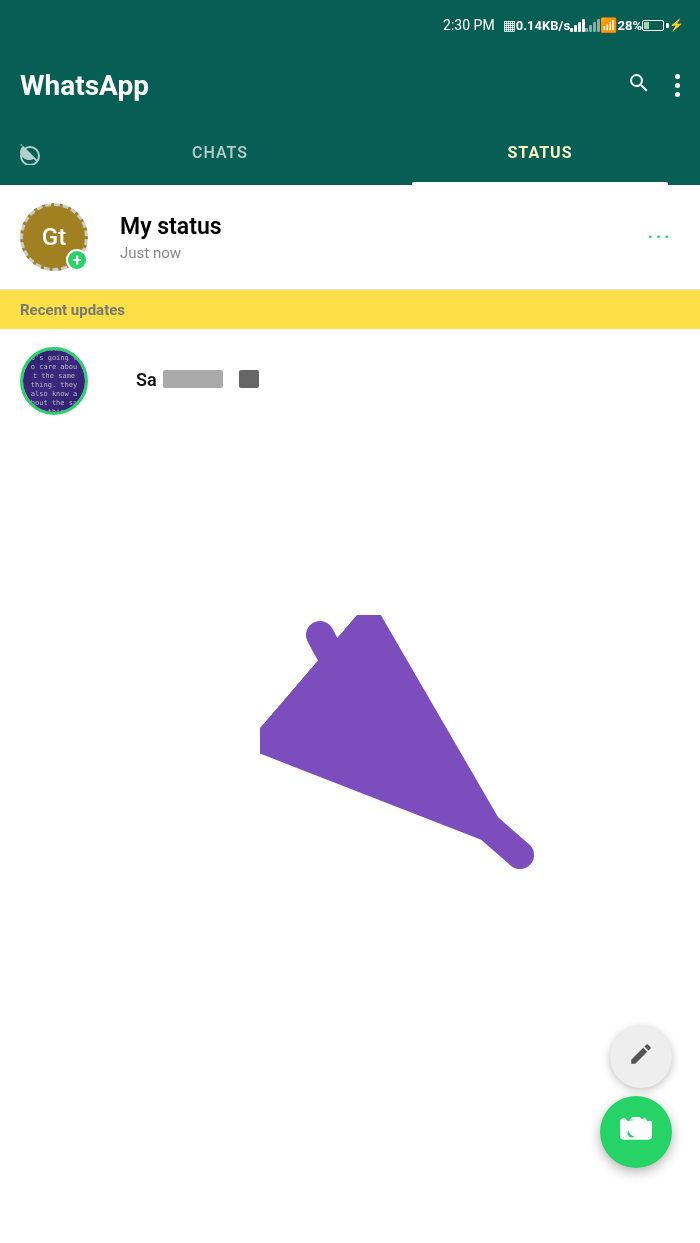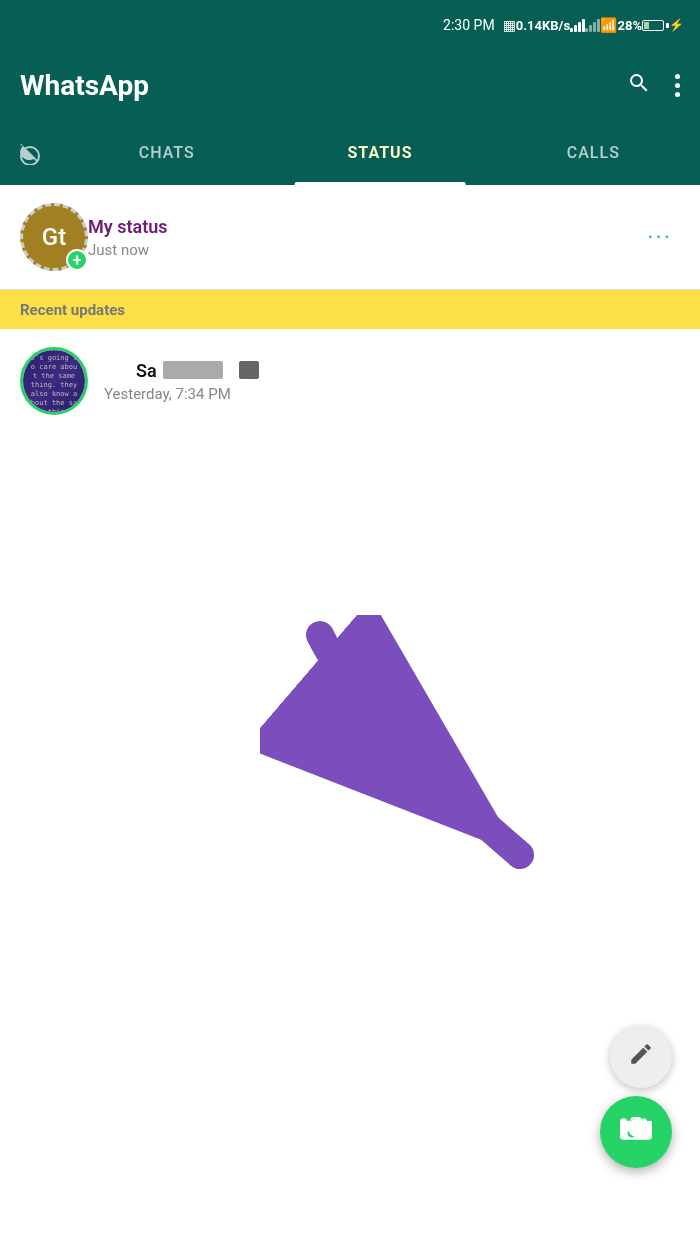--- a/index.html
+++ b/index.html
@@ -156,21 +156,21 @@
       min-height: calc(1243px - 185px);
       position: relative;
     }
 
     
     .my-status-row {
       background: white;
       padding: 18px 20px;
       display: flex;
       align-items: center;
-      gap: 0;
+      gap: 32px;
       border-bottom: 1px solid #e0e0e0;
     }
     .avatar-container {
       position: relative;
       width: 68px;
       height: 68px;
       flex-shrink: 0;
     }
     .avatar-circle {
       width: 68px;
@@ -198,23 +198,23 @@
       justify-content: center;
       color: white;
       font-size: 16px;
       font-weight: bold;
       border: 2px solid white;
     }
     .status-info {
       flex: 1;
     }
     .status-name {
-      font-size: 18px;
+      font-size: 23px;
       font-weight: 600;
-      color: #701a75;
+      color: #000000;
       margin-bottom: 4px;
     }
     .status-time {
       font-size: 15px;
       color: #888;
     }
     .more-btn {
       color: #25d366;
       font-size: 24px;
       letter-spacing: 2px;
@@ -425,23 +425,20 @@
     <svg width="24" height="24" viewBox="0 0 24 24" fill="rgba(255,255,255,0.7)">
       <path d="M12 15.2A3.2 3.2 0 118.8 12 3.2 3.2 0 0112 15.2m0-8.2a8 8 0 100 16A8 8 0 0012 7m0-2a10 10 0 110 20A10 10 0 0112 5M2 4.27L3.28 3 20 19.72 18.73 21l-3-3A9.9 9.9 0 012 12a9.9 9.9 0 013.16-7.27L2 4.27z"></path>
     </svg>
   </div>
   <div class="tab">
     <span>CHATS</span>
   </div>
   <div class="tab active">
     <span>STATUS</span>
   </div>
-  <div class="tab">
-    <span>CALLS</span>
-  </div>
 </div>
 
 <div class="content">
 
   <div class="my-status-row">
     <div class="avatar-container">
       <div class="avatar-circle">
         <span>Gt</span>
       </div>
       <div class="avatar-plus">+</div>
@@ -460,21 +457,20 @@
   <div class="contact-row">
     <div class="contact-avatar">
       <div class="contact-avatar-inner">
         <span style="font-size:7px;color:#bbb;word-break:break-all;">you know who's going to care about the same thing. they also know about the same thing.</span>
       </div>
     </div>
     <div class="contact-info">
       <div class="contact-name">
         <span>Sa</span><span class="redacted"></span>&nbsp;<span class="redacted-small"></span>
       </div>
-      <div class="contact-time">Yesterday, 7:34 PM</div>
     </div>
   </div>
 
   <div class="arrow-container">
     <svg class="arrow-svg" viewBox="0 0 350 280" xmlns="http://www.w3.org/2000/svg">
       <defs>
         <marker id="arrowhead" markerWidth="10" markerHeight="7" refX="10" refY="3.5" orient="auto">
           <polygon points="0 0, 10 3.5, 0 7" fill="#7c4dbd"></polygon>
         </marker>
       </defs>

